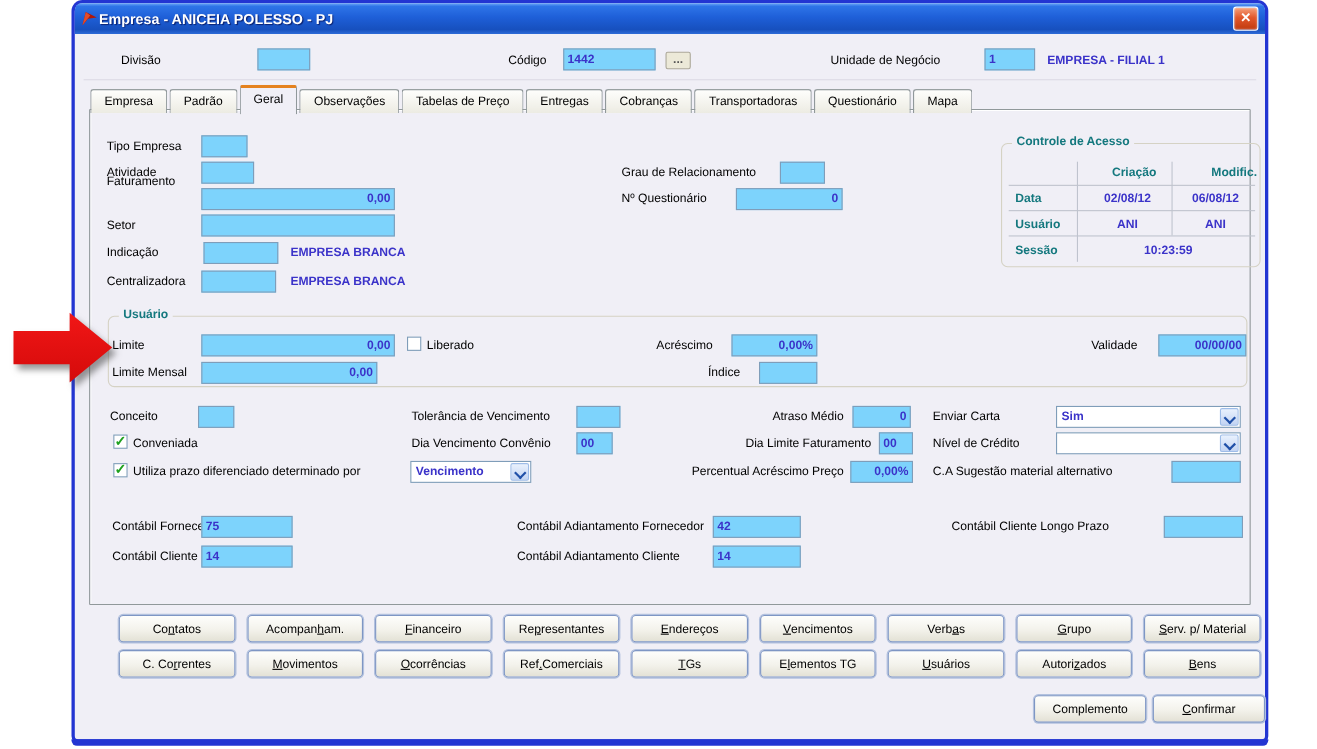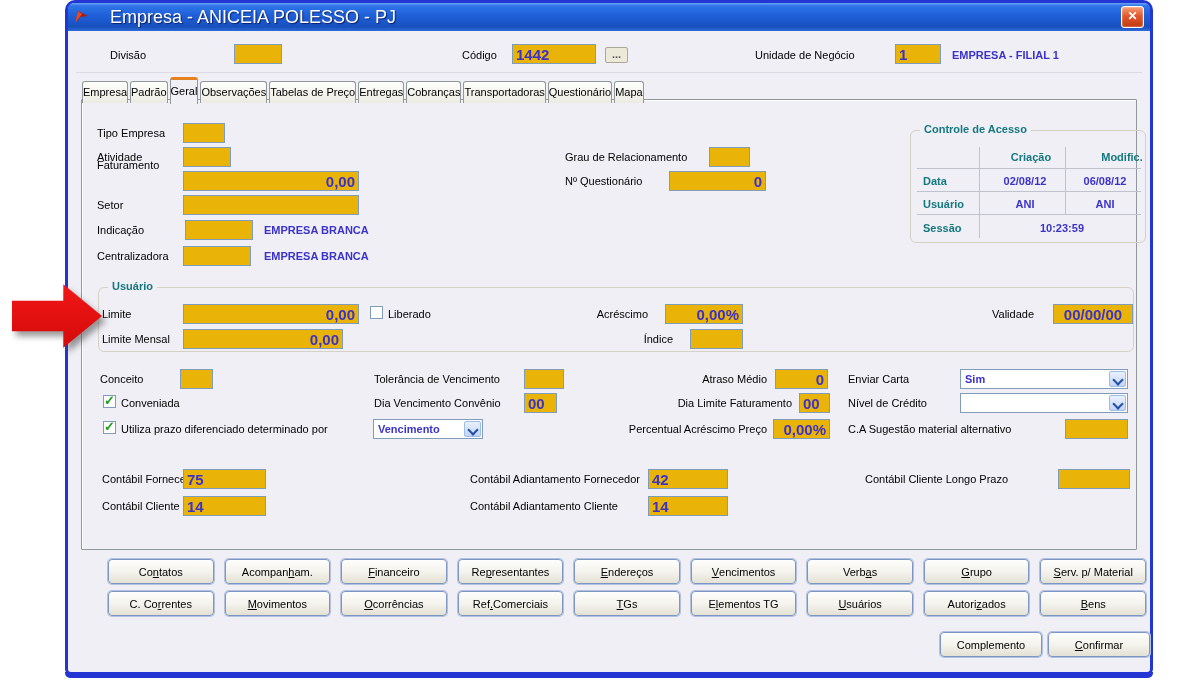--- a/index.html
+++ b/index.html
@@ -12,40 +12,40 @@
     background:#F0EFF6;border-radius:7px 7px 3px 3px;
     box-shadow:0 0 0 3px #2335D2;
   }
   .window::after{content:"";position:absolute;left:-3px;right:-3px;bottom:-6px;height:6px;
     background:#2335D2;border-radius:0 0 5px 5px;pointer-events:none}
   .titlebar{
     position:absolute;left:0;top:0;right:0;height:28px;border-radius:6px 6px 0 0;
     background:linear-gradient(180deg,#6AA6F6 0%,#2E74E8 10%,#1E5FD8 45%,#1750BE 85%,#2E6CD8 100%);
     display:flex;align-items:center;padding:0 6px;box-sizing:border-box;
   }
-  .title{color:#fff;font-weight:normal;font-size:18px;margin-left:20px;flex:1;
+  .title{color:#fff;font-weight:bold;font-size:13px;margin-left:0;flex:1;
     text-shadow:1px 1px 1px rgba(0,0,60,.65);white-space:nowrap;overflow:hidden}
   .close-btn{width:21px;height:20px;border-radius:3px;border:1px solid #fff;
     background:linear-gradient(180deg,#F5A07A,#E2572B 45%,#C03A0E);
     color:#fff;font-weight:bold;font-size:12px;line-height:18px;text-align:center;cursor:default;
     box-shadow:inset 0 0 2px rgba(255,255,255,.7)}
   .lb{position:absolute;white-space:nowrap;color:#000;line-height:12px}
   .lb.r{text-align:right}
   .val-desc{position:absolute;white-space:nowrap;color:#3B33C9;font-weight:bold;line-height:12px}
-  .tb{position:absolute;height:20px;border:1px solid #7F9DB9;background:#eab308;color:#3B33C9;
-    font-family:"Liberation Sans",sans-serif;font-size:15px;font-weight:bold;
+  .tb{position:absolute;height:20px;border:1px solid #7F9DB9;background:#7dd3fc;color:#3B33C9;
+    font-family:"Liberation Sans",sans-serif;font-size:11px;font-weight:bold;
     padding:0 3px;box-sizing:border-box;outline:none}
   .tb.num{text-align:right}
-  .tb.ctr{text-align:center}
+  .tb.ctr{text-align:right}
   .mini-btn{position:absolute;height:16px;background:#ECE9D8;border:1px solid #ACA899;border-radius:2px;
     text-align:center;line-height:12px;font-weight:bold;color:#555;box-sizing:border-box}
   .divider{position:absolute;height:1px;background:#DCDAE4}
   
   .tabs{position:absolute;left:14px;top:74px;display:flex;align-items:flex-end;z-index:3}
-  .tab{height:21px;line-height:20px;padding:0 0;margin-right:2px;white-space:nowrap;
+  .tab{height:21px;line-height:20px;padding:0 12px;margin-right:2px;white-space:nowrap;
     border:1px solid #90989A;border-bottom:none;border-radius:3px 3px 0 0;
     background:linear-gradient(180deg,#FEFEFC,#ECEBE2);cursor:default}
   .tab.active{height:24px;line-height:22px;border-top:3px solid #E5821E;background:#F0EFF6;
     margin-bottom:-1px;position:relative;z-index:4}
   .tab-panel{position:absolute;left:13px;top:96px;width:1054px;height:449px;
     border:1px solid #90989A;background:#F0EFF6;border-radius:1px;
     box-shadow:inset 1px 1px 0 #fff}
   
   .gb{position:absolute;border:1px solid #D5D2C4;border-radius:6px;box-sizing:border-box}
   .gb-cap{position:absolute;top:-8px;left:9px;background:#F0EFF6;padding:0 4px;

